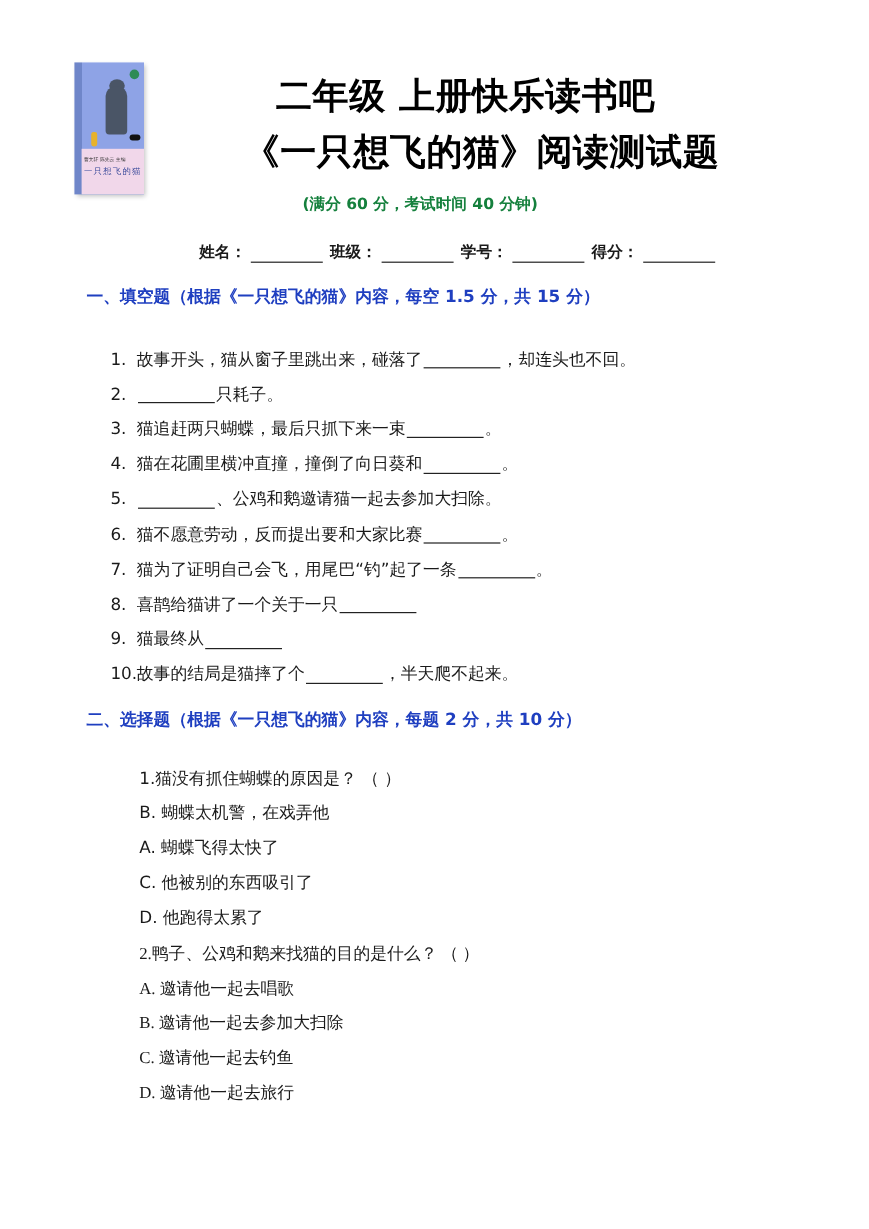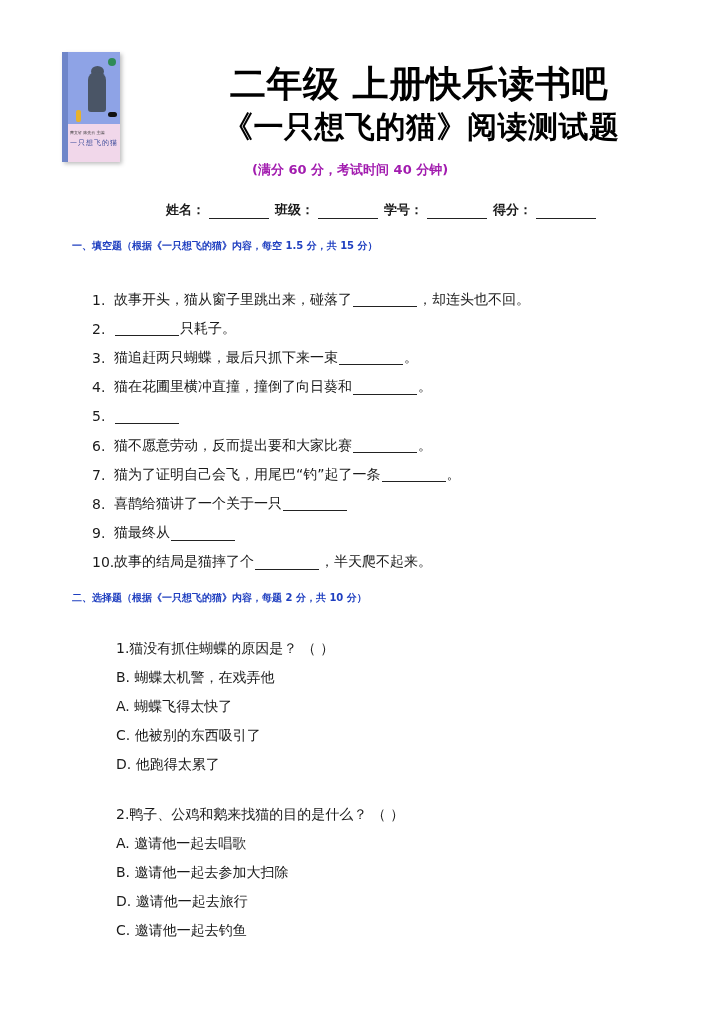--- a/index.html
+++ b/index.html
@@ -14,40 +14,40 @@
   .cover .cat-head { position: absolute; left: 29px; top: 14px; width: 13px; height: 11px;
                      background: #4a5566; border-radius: 50%; }
   .cover .small-cat { position: absolute; left: 46px; top: 60px; width: 9px; height: 5px; background: #111; border-radius: 3px; }
   .cover .duck { position: absolute; left: 14px; top: 58px; width: 5px; height: 12px; background: #e7b22c; border-radius: 2px; }
   .cover .logo { position: absolute; left: 46px; top: 6px; width: 8px; height: 8px; background: #2e8b57; border-radius: 50%; }
   .cover .cover-title { position: absolute; left: 8px; right: 2px; bottom: 14px; font-size: 7px;
                         color: #3a4a9a; text-align: right; letter-spacing: 1px; white-space: nowrap; }
   .cover .cover-author { position: absolute; left: 8px; top: 78px; font-size: 4px; color: #333; white-space: nowrap; }
 
   .title1, .title2 { position: absolute; font-weight: bold; color: #000; white-space: nowrap; }
-  .title1 { left: 230px; top: 60px; font-size: 36px; letter-spacing: 0.5px; }
-  .title2 { left: 203px; top: 107px; font-size: 30px; letter-spacing: 0.5px; margin-left: 20px; }
-  .subtitle { position: absolute; left: 252px; top: 161px; font-size: 13px; font-weight: bold; color: #a21caf; white-space: nowrap; }
+  .title1 { left: 230px; top: 60px; font-size: 30px; letter-spacing: 0.5px; }
+  .title2 { left: 203px; top: 107px; font-size: 30px; letter-spacing: 0.5px; }
+  .subtitle { position: absolute; left: 252px; top: 161px; font-size: 13px; font-weight: bold; color: #15803d; white-space: nowrap; }
 
   .info-row { position: absolute; left: 166px; top: 201px; display: flex; font-size: 13px; font-weight: bold; white-space: nowrap; }
   .info-row .field { display: flex; align-items: flex-end; margin-right: 6px; justify-content: center; }
   .info-row .line { display: inline-block; width: 60px; border-bottom: 1px solid #222; height: 14px; margin-left: 4px; }
 
-  .section-head { position: absolute; left: 72px; font-size: 10px; font-weight: bold; color: #1f3fc0; white-space: nowrap; }
+  .section-head { position: absolute; left: 72px; font-size: 14px; font-weight: bold; color: #1f3fc0; white-space: nowrap; }
   .sec1 { top: 239px; }
   .sec2 { top: 591px; }
 
   .fill-list { position: absolute; left: 92px; top: 285px; font-size: 14px; }
   .fill-item { height: 29.2px; display: flex; align-items: center; white-space: nowrap; }
   .fill-item .num { display: inline-block; width: 22px; }
   .blank { display: inline-block; width: 64px; border-bottom: 1px solid #222; height: 14px; margin: 0 1px; }
 
   .mc { position: absolute; left: 116px; font-size: 14px; text-align: right; }
   .mc1 { top: 634px; }
-  .mc2 { top: 800px; }
+  .mc2 { top: 780px; font-family: Liberation Serif, serif; }
   .mc .q, .mc .opt { height: 29px; display: flex; align-items: center; white-space: nowrap; }
 </style>
 </head>
 <body>
 
 <div class="cover">
   <div class="logo"></div>
   <div class="cat-head"></div>
   <div class="cat"></div>
   <div class="duck"></div>
@@ -103,20 +103,21 @@
   <div class="fill-item">
       <span class="num">4.</span>
       <span>猫在花圃里横冲直撞，撞倒了向日葵和</span>
       <span class="blank"></span>
       <span>。</span>
     </div>
   <div class="fill-item">
       <span class="num">5.</span>
       <span></span>
       <span class="blank"></span>
+      <span>、公鸡和鹅邀请猫一起去参加大扫除。</span>
     </div>
   <div class="fill-item">
       <span class="num">6.</span>
       <span>猫不愿意劳动，反而提出要和大家比赛</span>
       <span class="blank"></span>
       <span>。</span>
     </div>
   <div class="fill-item">
       <span class="num">7.</span>
       <span>猫为了证明自己会飞，用尾巴“钓”起了一条</span>
@@ -148,15 +149,15 @@
   <div class="opt">B. 蝴蝶太机警，在戏弄他</div>
   <div class="opt">A. 蝴蝶飞得太快了</div>
   <div class="opt">C. 他被别的东西吸引了</div>
   <div class="opt">D. 他跑得太累了</div>
 </div>
 
 <div class="mc mc2">
   <div class="q">2.鸭子、公鸡和鹅来找猫的目的是什么？ （ ）</div>
   <div class="opt">A. 邀请他一起去唱歌</div>
   <div class="opt">B. 邀请他一起去参加大扫除</div>
+  <div class="opt">C. 邀请他一起去钓鱼</div>
   <div class="opt">D. 邀请他一起去旅行</div>
-  <div class="opt">C. 邀请他一起去钓鱼</div>
 </div>
 
 </body></html>

